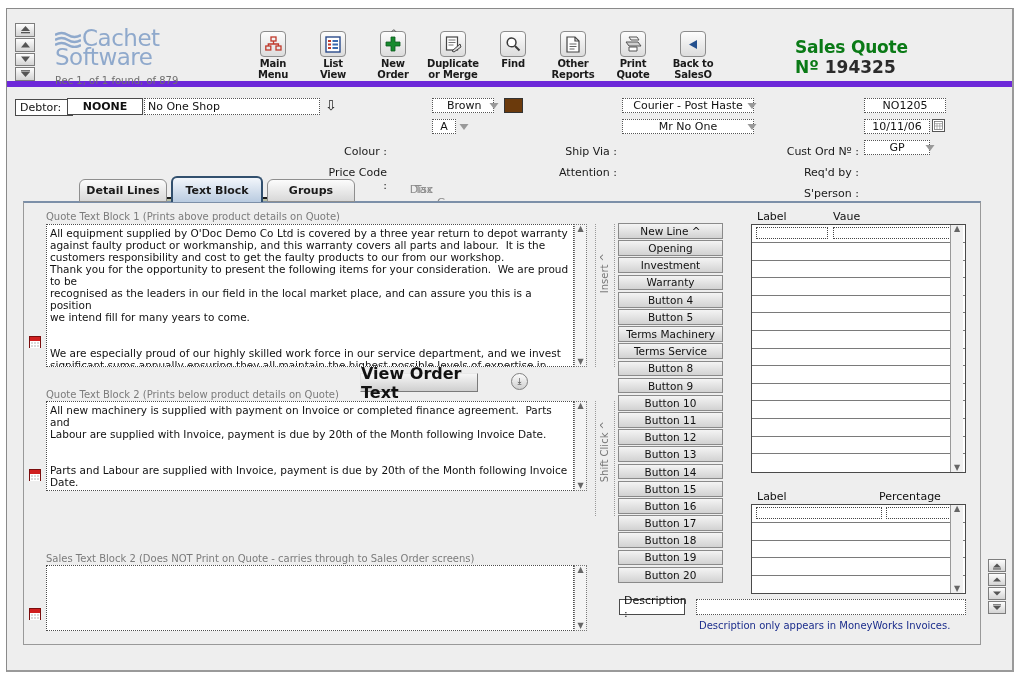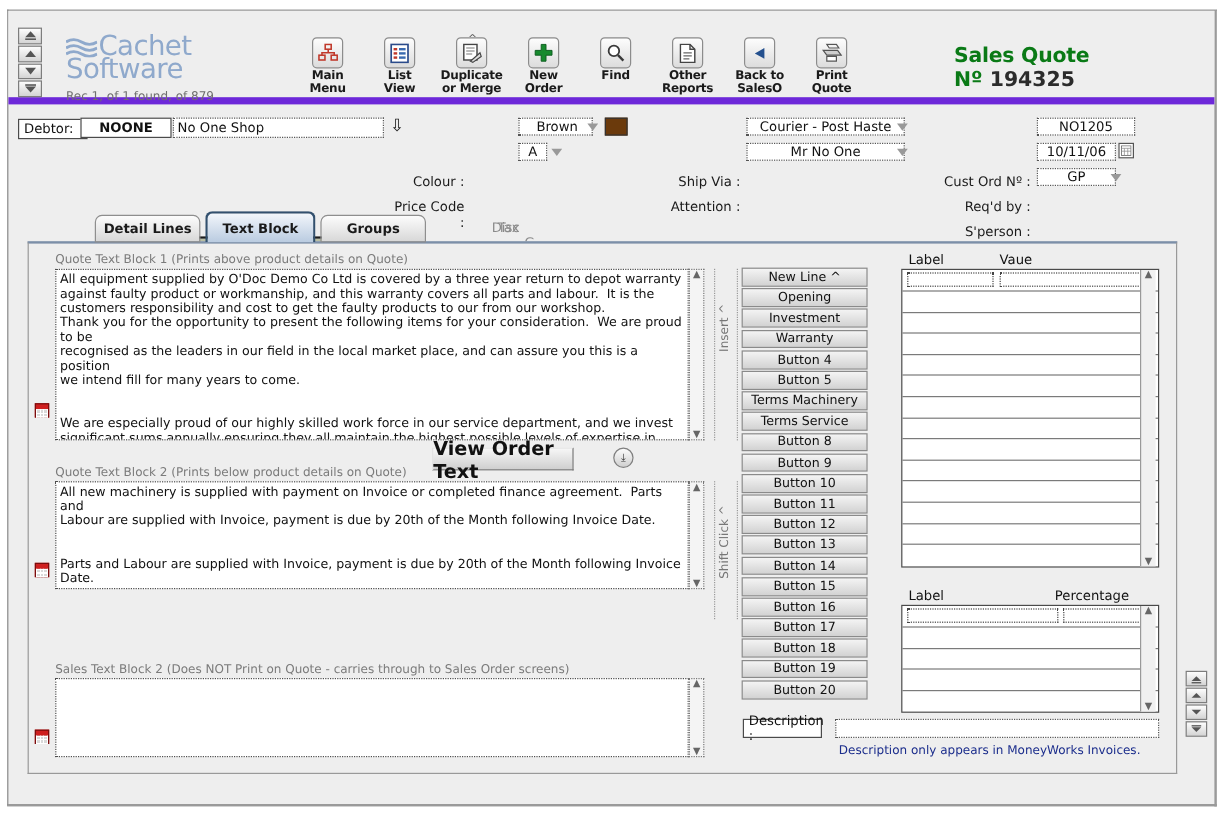--- a/index.html
+++ b/index.html
@@ -313,45 +313,45 @@
               <rect x="7.5" y="11" width="5.5" height="2" fill="#3a6ab0"></rect>
             </svg>
         </div>
         <div class="tlabel">
             <span>List</span>
             <span>View</span>
           </div>
       </div>
       <div class="tool">
         <div class="icbox">
+          <svg width="16" height="16" viewBox="0 0 16 16">
+              <path d="M6 1 h4 v5 h5 v4 h-5 v5 h-4 v-5 h-5 v-4 h5 z" fill="#178a2e" stroke="#0c5c1e" stroke-width="0.8"></path>
+            </svg>
+        </div>
+        <div class="tlabel">
+            <span>New</span>
+            <span>Order</span>
+          </div>
+      </div>
+      <div class="tool">
+        <div class="icbox">
           <svg width="17" height="17" viewBox="0 0 17 17">
               <rect x="1.5" y="1" width="11" height="13" fill="#fff" stroke="#444" stroke-width="1.2"></rect>
               <path d="M3.5 4h7M3.5 6.5h7M3.5 9h5" stroke="#777" stroke-width="1"></path>
               <path d="M7 15 L15 8 L16 11 L9 16 Z" fill="#ddd" stroke="#444" stroke-width="1"></path>
             </svg>
         </div>
         <div class="tlabel">
             <span>Duplicate</span>
             <span>or Merge</span>
           </div>
       </div>
       <div class="tool">
         <div class="icbox">
           <svg width="16" height="16" viewBox="0 0 16 16">
-              <path d="M6 1 h4 v5 h5 v4 h-5 v5 h-4 v-5 h-5 v-4 h5 z" fill="#178a2e" stroke="#0c5c1e" stroke-width="0.8"></path>
-            </svg>
-        </div>
-        <div class="tlabel">
-            <span>New</span>
-            <span>Order</span>
-          </div>
-      </div>
-      <div class="tool">
-        <div class="icbox">
-          <svg width="16" height="16" viewBox="0 0 16 16">
               <circle cx="6.6" cy="6.4" r="4.4" fill="#fff" stroke="#3a3a3a" stroke-width="1.5"></circle>
               <path d="M10 10 L14.5 14.5" stroke="#3a3a3a" stroke-width="2"></path>
             </svg>
         </div>
         <div class="tlabel">
             <span>Find</span>
             <span></span>
           </div>
       </div>
       <div class="tool">
@@ -362,40 +362,40 @@
               <path d="M3.5 8h7M3.5 10.5h7M3.5 13h5" stroke="#666" stroke-width="1"></path>
             </svg>
         </div>
         <div class="tlabel">
             <span>Other</span>
             <span>Reports</span>
           </div>
       </div>
       <div class="tool">
         <div class="icbox">
-          <svg width="15" height="13" viewBox="0 0 15 13">
-              <polygon points="11,2 11,11 3,6.5" fill="#24508e"></polygon>
-            </svg>
-        </div>
-        <div class="tlabel">
-            <span>Back to</span>
-            <span>SalesO</span>
-          </div>
-      </div>
-      <div class="tool">
-        <div class="icbox">
           <svg width="17" height="16" viewBox="0 0 17 16">
               <path d="M4 1 h8 l2 3 h-8 z" fill="#f2f2f2" stroke="#555" stroke-width="1"></path>
               <path d="M1 6 h12 l3 4 h-12 z" fill="#cfcfcf" stroke="#555" stroke-width="1"></path>
               <path d="M4 11 h8 v4 h-8 z" fill="#fff" stroke="#555" stroke-width="1"></path>
             </svg>
         </div>
         <div class="tlabel">
             <span>Print</span>
             <span>Quote</span>
+          </div>
+      </div>
+      <div class="tool">
+        <div class="icbox">
+          <svg width="15" height="13" viewBox="0 0 15 13">
+              <polygon points="11,2 11,11 3,6.5" fill="#24508e"></polygon>
+            </svg>
+        </div>
+        <div class="tlabel">
+            <span>Back to</span>
+            <span>SalesO</span>
           </div>
       </div>
     </div>
     <div class="caretmark">^</div>
 
     <div id="doctitle">
       <div class="t1">Sales Quote</div>
       <div class="t2"><span class="no">Nº</span> <span>194325</span></div>
     </div>
   </div>

